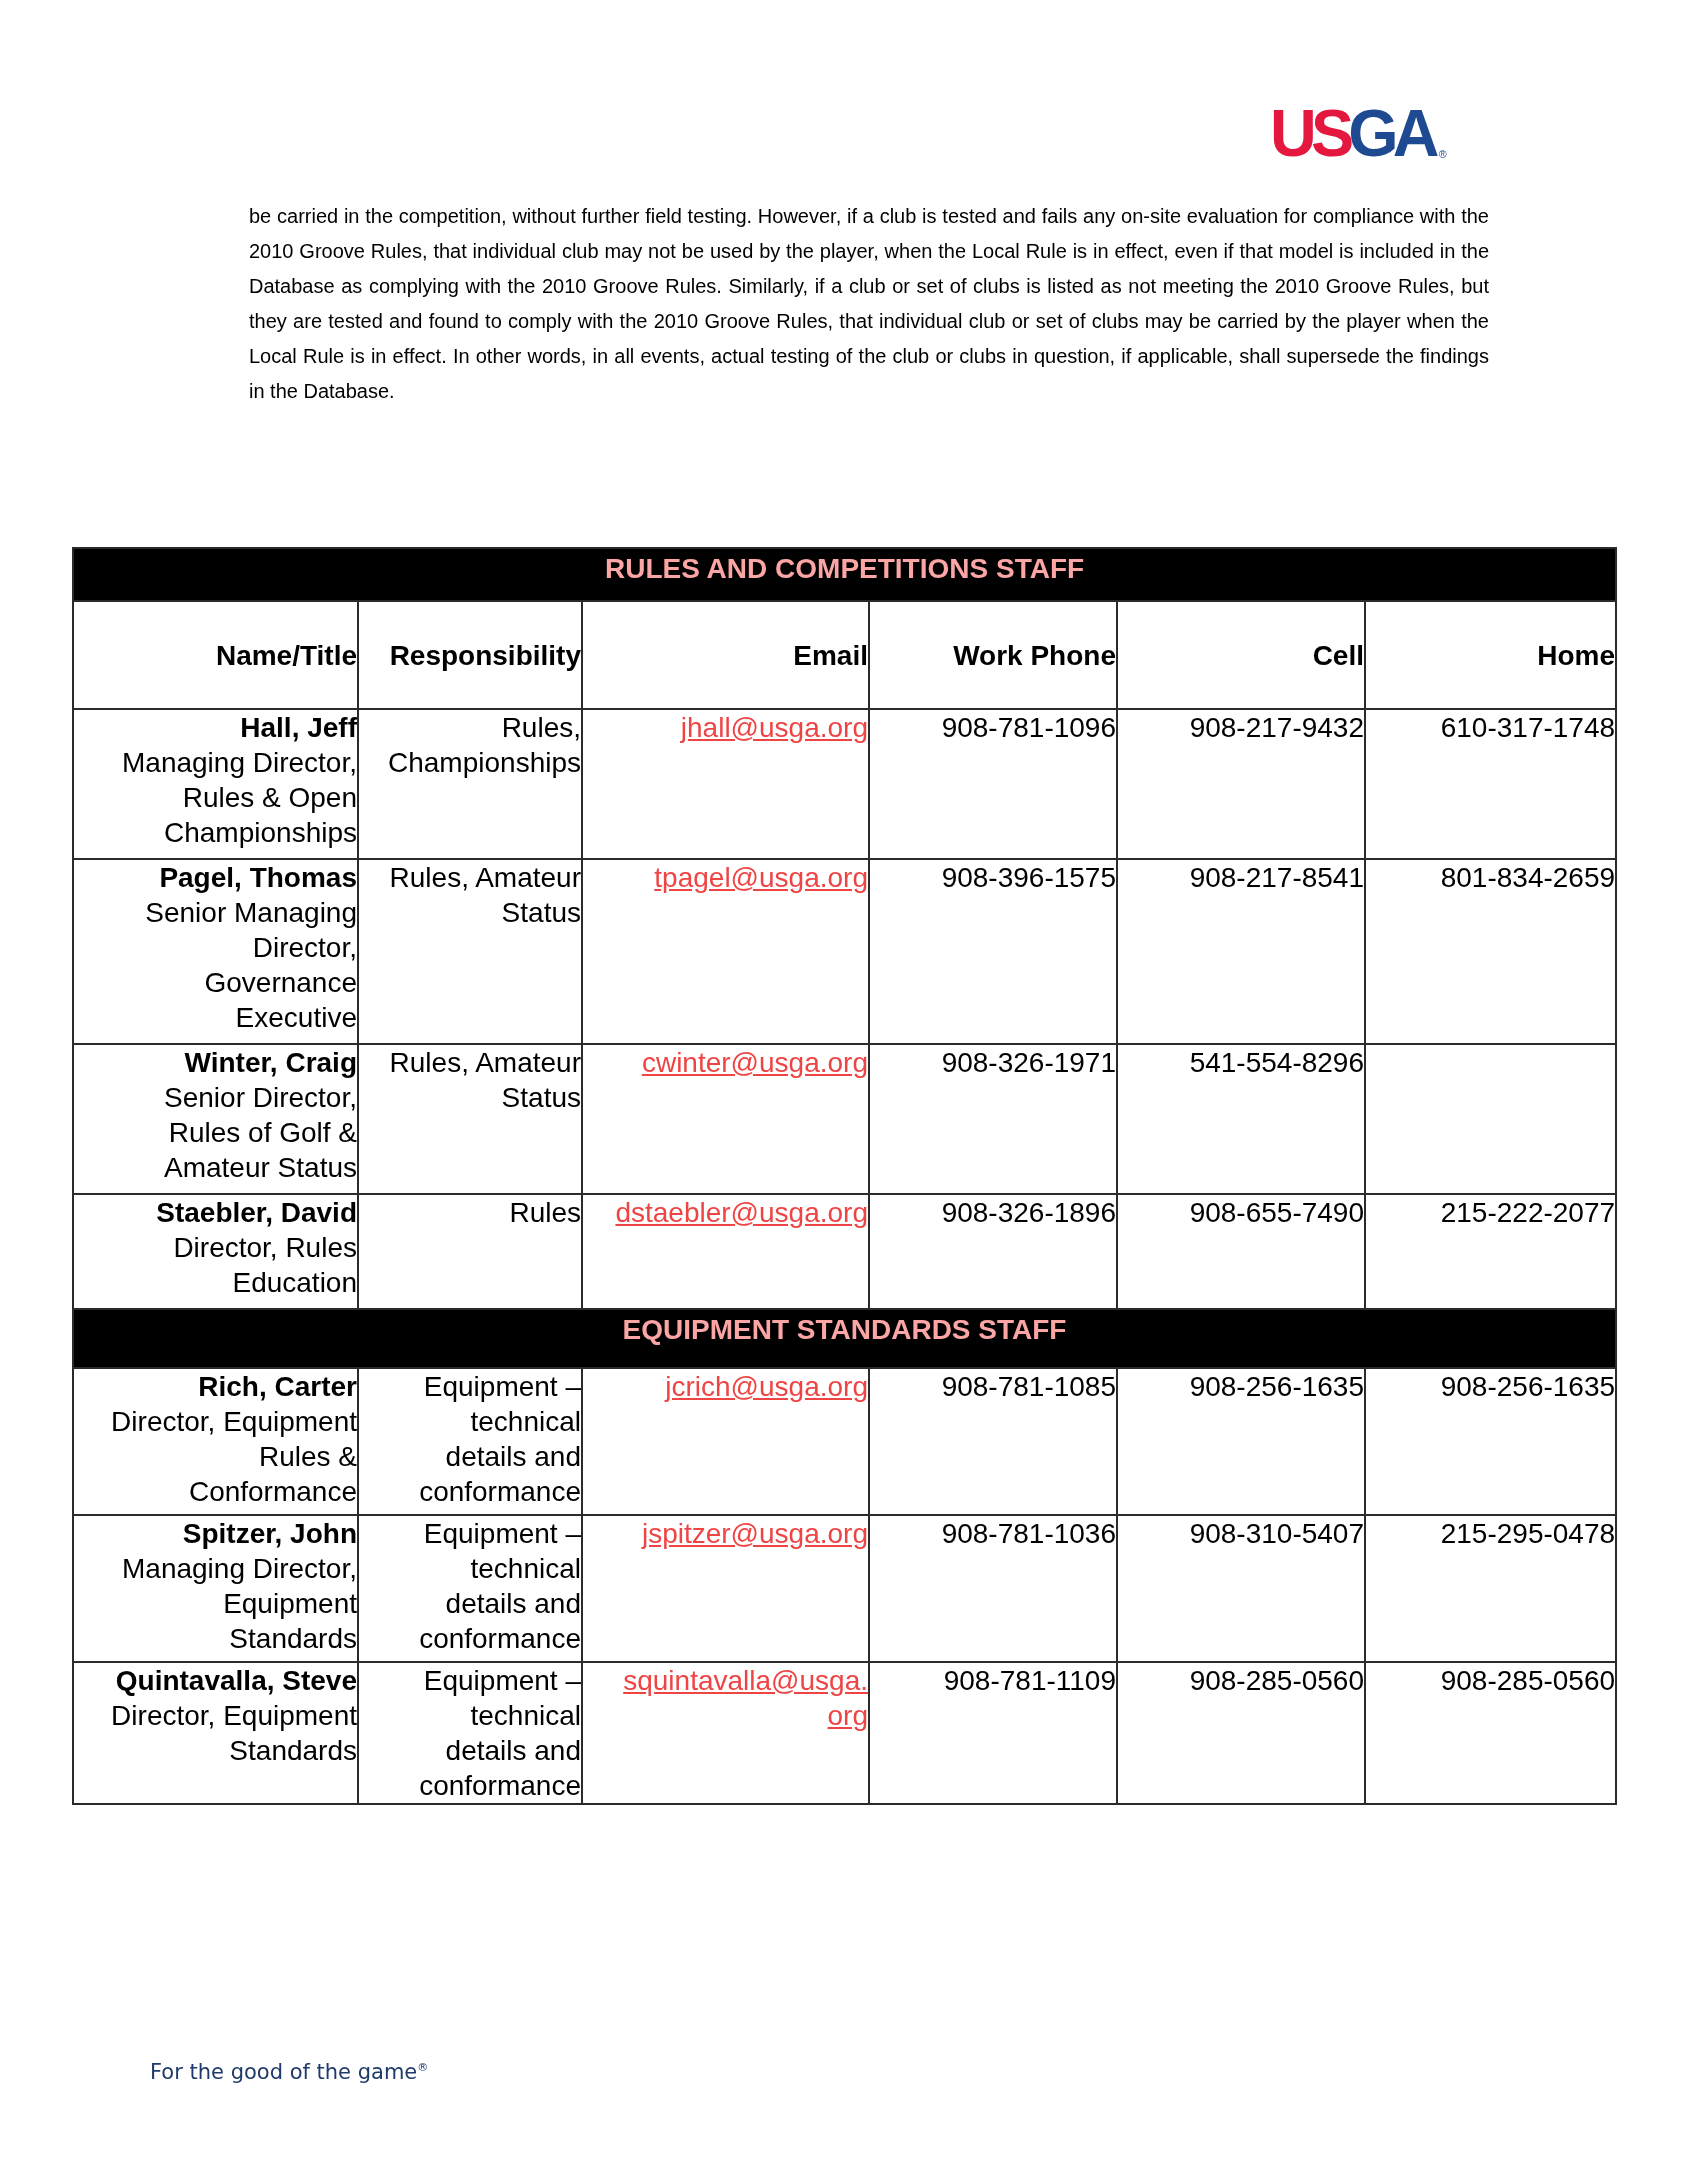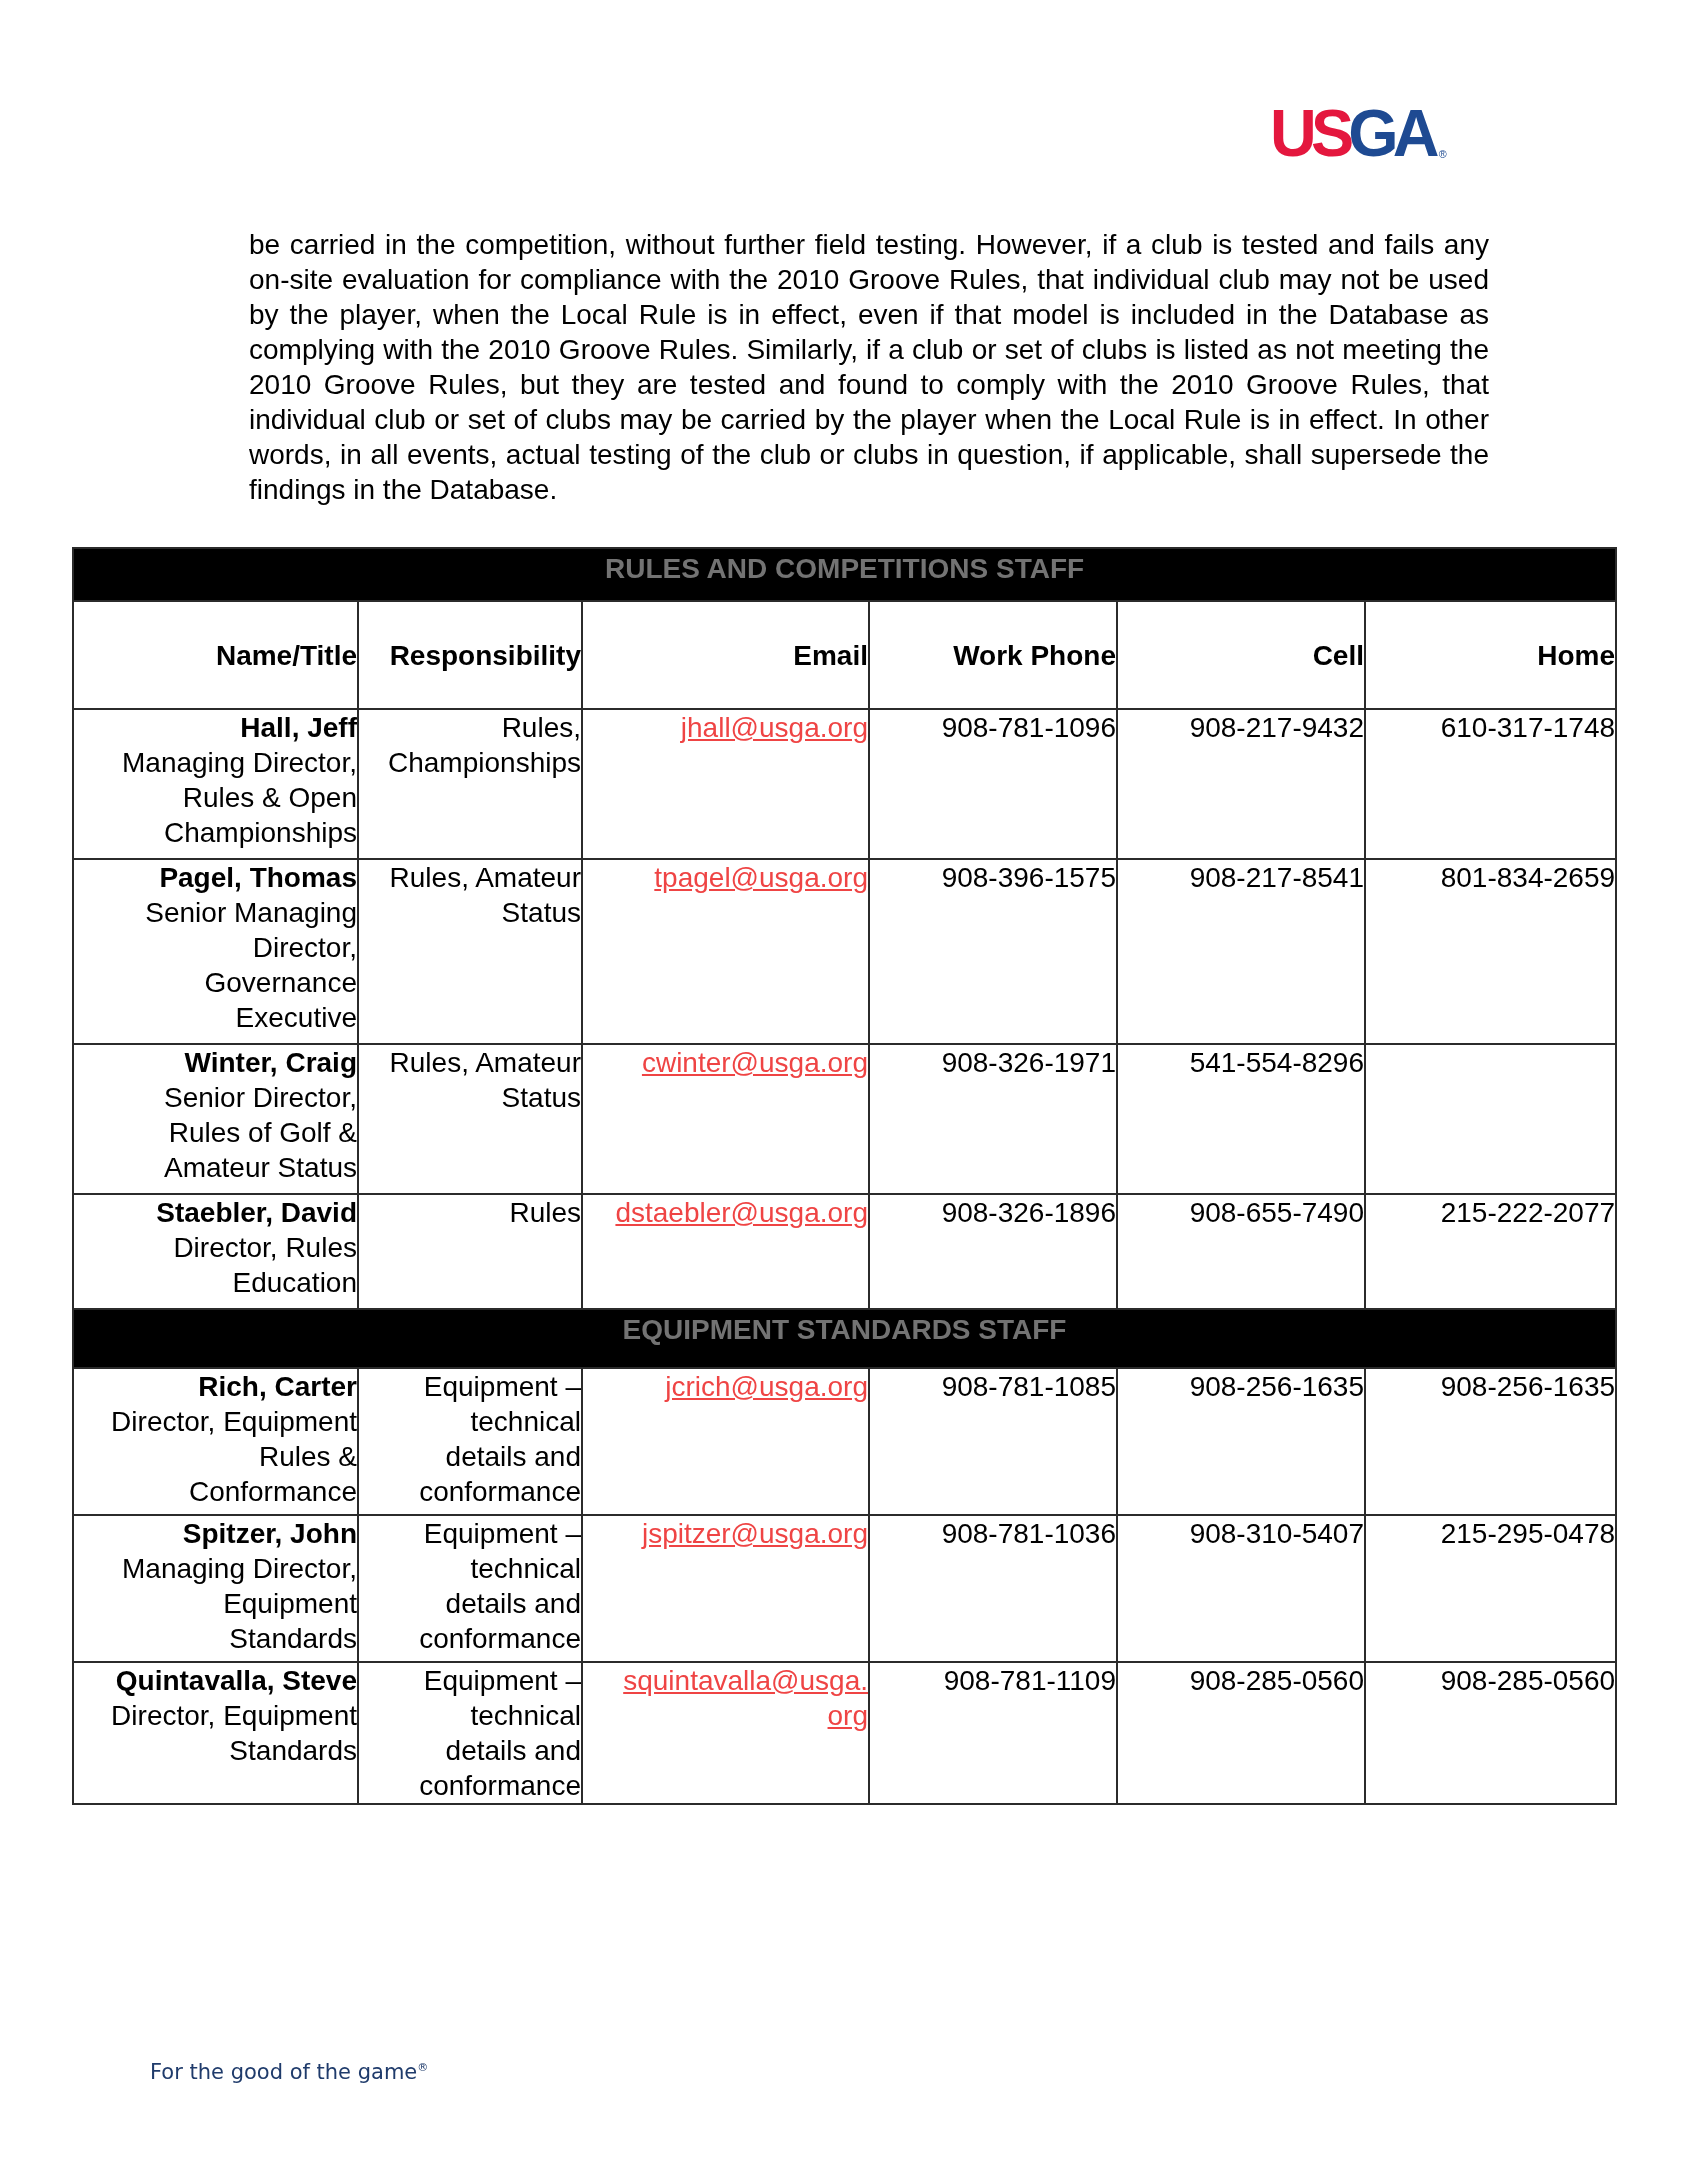--- a/index.html
+++ b/index.html
@@ -11,35 +11,34 @@
       position: absolute; left: 1270px; top: 100px;
       font-family: "Liberation Sans", sans-serif; font-weight: bold;
       font-size: 66px; letter-spacing: -5.9px; line-height: 1;
       transform: scaleX(0.98); transform-origin: left top;
     }
     .logo .us { color: #e4173e; }
     .logo .ga { color: #1e4a92; }
     .logo .reg { font-size: 11px; color: #1e4a92; letter-spacing: 0; vertical-align: -1.7px; margin-left: 5px; font-weight: normal; }
     .para {
       position: absolute; left: 249px; top: 199px; width: 1240px;
-      font-size: 28px; line-height: 35px; text-align: justify;
+      font-size: 20px; line-height: 35px; text-align: justify;
       text-align-last: left;
-      margin-top: 28px;
     }
     table.staff {
       position: absolute; left: 72px; top: 547px; width: 1543px;
       border-collapse: collapse; table-layout: fixed;
       font-size: 28px; line-height: 35px;
     }
     table.staff td, table.staff th {
       border: 2.1px solid #2b2b2b; vertical-align: top; padding: 0 0 0 10px;
       text-align: right; overflow: hidden; white-space: nowrap;
     }
     table.staff tr.section td {
-      background: #000; color: #737373; font-weight: bold; text-align: center;
+      background: #000; color: #fca5a5; font-weight: bold; text-align: center;
       padding: 0; height: 51px; vertical-align: top; line-height: 40px;
     }
     table.staff tr.section.eq td { height: 57px; line-height: 39px; margin-left: 36px; }
     table.staff tr.head th {
       height: 106px; vertical-align: middle; font-weight: bold;
       padding-top: 0;
     }
     table.staff td .nm { font-weight: bold; display: block; }
     table.staff td .tt { display: block; }
     table.staff td .ln { display: block; }

